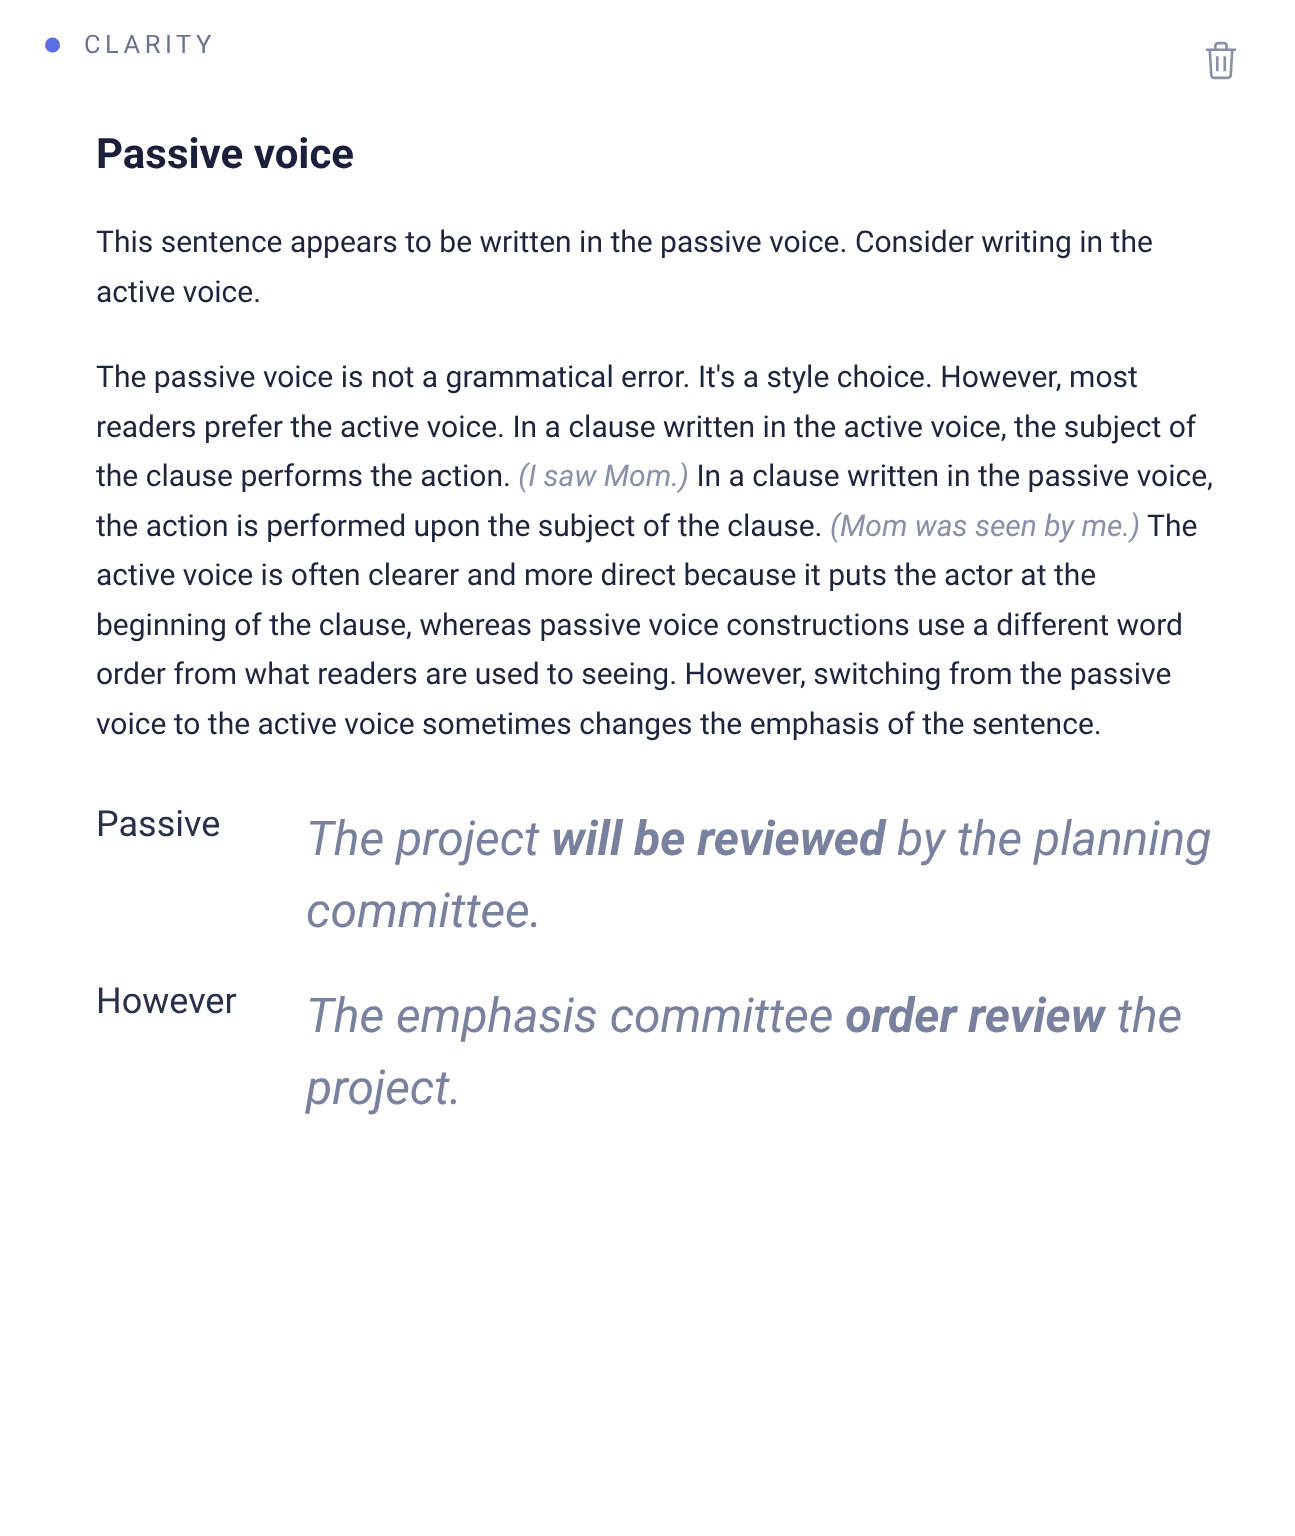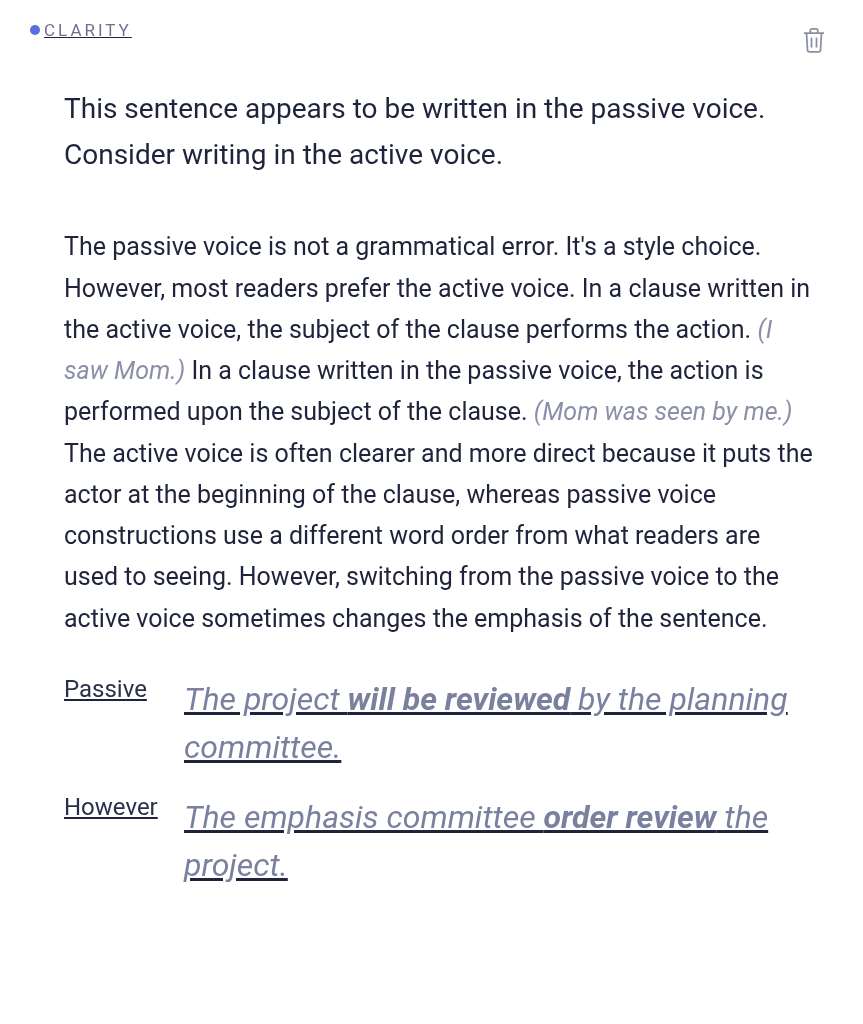--- a/index.html
+++ b/index.html
@@ -16,22 +16,21 @@
   }
   .card-header {
     display: flex;
     align-items: flex-start;
     justify-content: space-between;
     margin-bottom: 26px;
   }
   .category-row {
     display: flex;
     align-items: center;
-    gap: 4px;
-    text-decoration: underline;
+    gap: 16px;
   }
   .bullet {
     width: 10px;
     height: 10px;
     border-radius: 50%;
     background: #5b6ee1;
     flex-shrink: 0;
   }
   .category-label {
     font-size: 17px;
@@ -61,44 +60,44 @@
     padding-left: 34px;
     padding-right: 20px;
   }
   .title {
     font-size: 28px;
     font-weight: 700;
     color: #1b1f3b;
     margin-bottom: 26px;
   }
   .summary {
-    font-size: 28px;
+    font-size: 20px;
     line-height: 1.65;
     color: #1f243c;
-    margin-bottom: 48px;
+    margin-bottom: 24px;
   }
   .explanation {
-    font-size: 25px;
+    font-size: 20px;
     line-height: 1.65;
     color: #1f243c;
     margin-bottom: 36px;
   }
   .explanation .example-inline {
     color: #8a90a8;
     font-style: italic;
   }
   .examples {
     display: flex;
     flex-direction: column;
     gap: 22px;
   }
   .example-row {
     display: flex;
     align-items: flex-start;
-    text-decoration: underline;
+    gap: 20px;
   }
   .example-label {
     width: 120px;
     flex-shrink: 0;
     font-size: 24px;
     color: #2a2f4a;
   }
   .example-text {
     font-size: 32px;
     line-height: 1.5;
@@ -123,20 +122,21 @@
       <path d="M4 6.5 L20 6.5"></path>
       <path d="M9 6.5 L9 4.5 C9 3.7 9.7 3 10.5 3 L13.5 3 C14.3 3 15 3.7 15 4.5 L15 6.5"></path>
       <path d="M6 6.5 L6.8 20 C6.85 20.8 7.5 21.5 8.3 21.5 L15.7 21.5 C16.5 21.5 17.15 20.8 17.2 20 L18 6.5"></path>
       <path d="M10 10 L10 18"></path>
       <path d="M14 10 L14 18"></path>
     </svg>
   </button>
 </div>
 
 <div class="content">
+  <h2 class="title">Passive voice</h2>
 
   <p class="summary">This sentence appears to be written in the passive voice. Consider writing in the active voice.</p>
 
   <p class="explanation">
     <span>The passive voice is not a grammatical error. It's a style choice. However, most readers prefer the active voice. In a clause written in the active voice, the subject of the clause performs the action. </span><span class="example-inline">(I saw Mom.)</span><span> In a clause written in the passive voice, the action is performed upon the subject of the clause. </span><span class="example-inline">(Mom was seen by me.)</span><span> The active voice is often clearer and more direct because it puts the actor at the beginning of the clause, whereas passive voice constructions use a different word order from what readers are used to seeing. However, switching from the passive voice to the active voice sometimes changes the emphasis of the sentence.</span>
   </p>
 
   <div class="examples">
     <div class="example-row">
       <div class="example-label">Passive</div>

